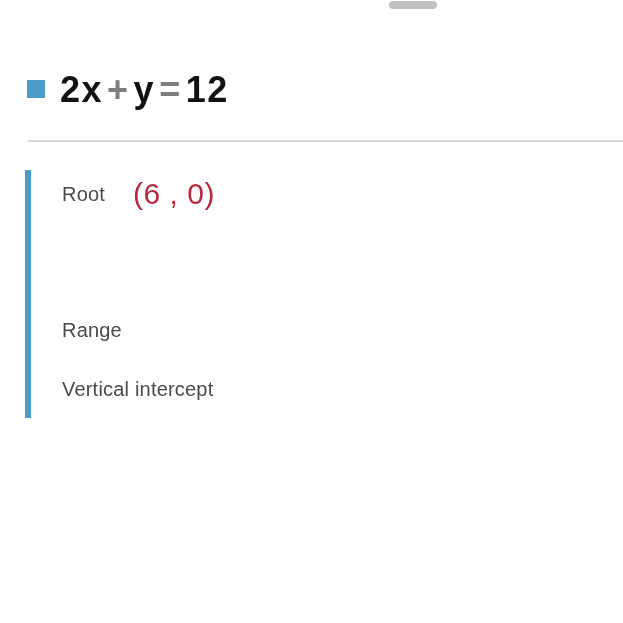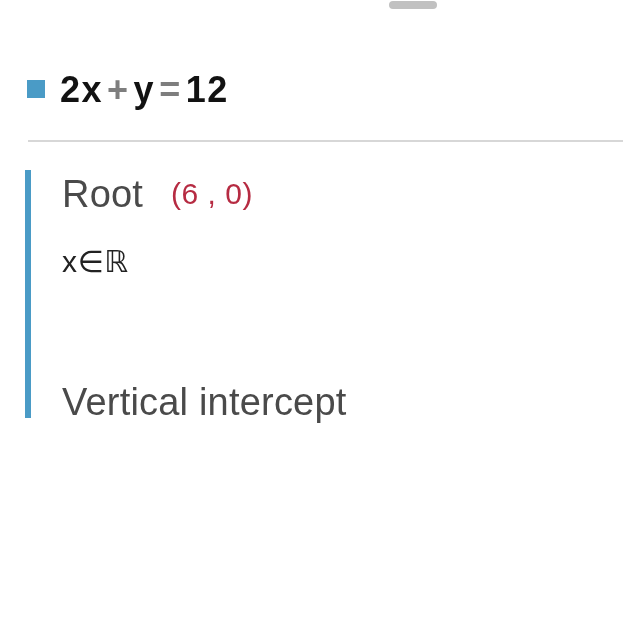--- a/index.html
+++ b/index.html
@@ -1,15 +1,15 @@
 <!DOCTYPE html>
 <html><head>
 <meta charset="utf-8">
 <style>
-  * { box-sizing: border-box; justify-content: center; }
+  * { box-sizing: border-box; }
   html, body { margin: 0; padding: 0; }
   body {
     width: 623px;
     height: 623px;
     background: #ffffff;
     position: relative;
     overflow: hidden;
     font-family: "Liberation Sans", "DejaVu Sans", sans-serif;
   }
 
@@ -78,24 +78,24 @@
     left: 62px;
     height: 36px;
     display: flex;
     align-items: center;
     gap: 28px;
     white-space: nowrap;
   }
   .row-0 { top: 176px; }
   .row-1 { top: 244px; }
   .row-2 { top: 312px; }
-  .row-3 { top: 384px; flex-direction: column; }
+  .row-3 { top: 371px; }
 
   .prop-label {
-    font-size: 38px;
+    font-size: 20px;
     color: #4a4a4a;
     letter-spacing: 0.2px;
     line-height: 1;
   }
   .prop-value {
     font-size: 30px;
     line-height: 1;
     letter-spacing: 0.5px;
   }
   .prop-value.point { color: #b62b42; }
@@ -117,24 +117,24 @@
 
   <div>
     <div class="accent-bar"></div>
 
     <div class="prop-row row-0">
       <span class="prop-label">Root</span>
       <span class="prop-value point">(6 , 0)</span>
     </div>
 
     <div class="prop-row row-1">
-      <span class="prop-value math">x∈ℝ</span>
     </div>
 
     <div class="prop-row row-2">
+      <span class="prop-label">Range</span>
     </div>
 
     <div class="prop-row row-3">
       <span class="prop-label">Vertical intercept</span>
     </div>
   </div>
 
 </div>
 
 </body></html>

